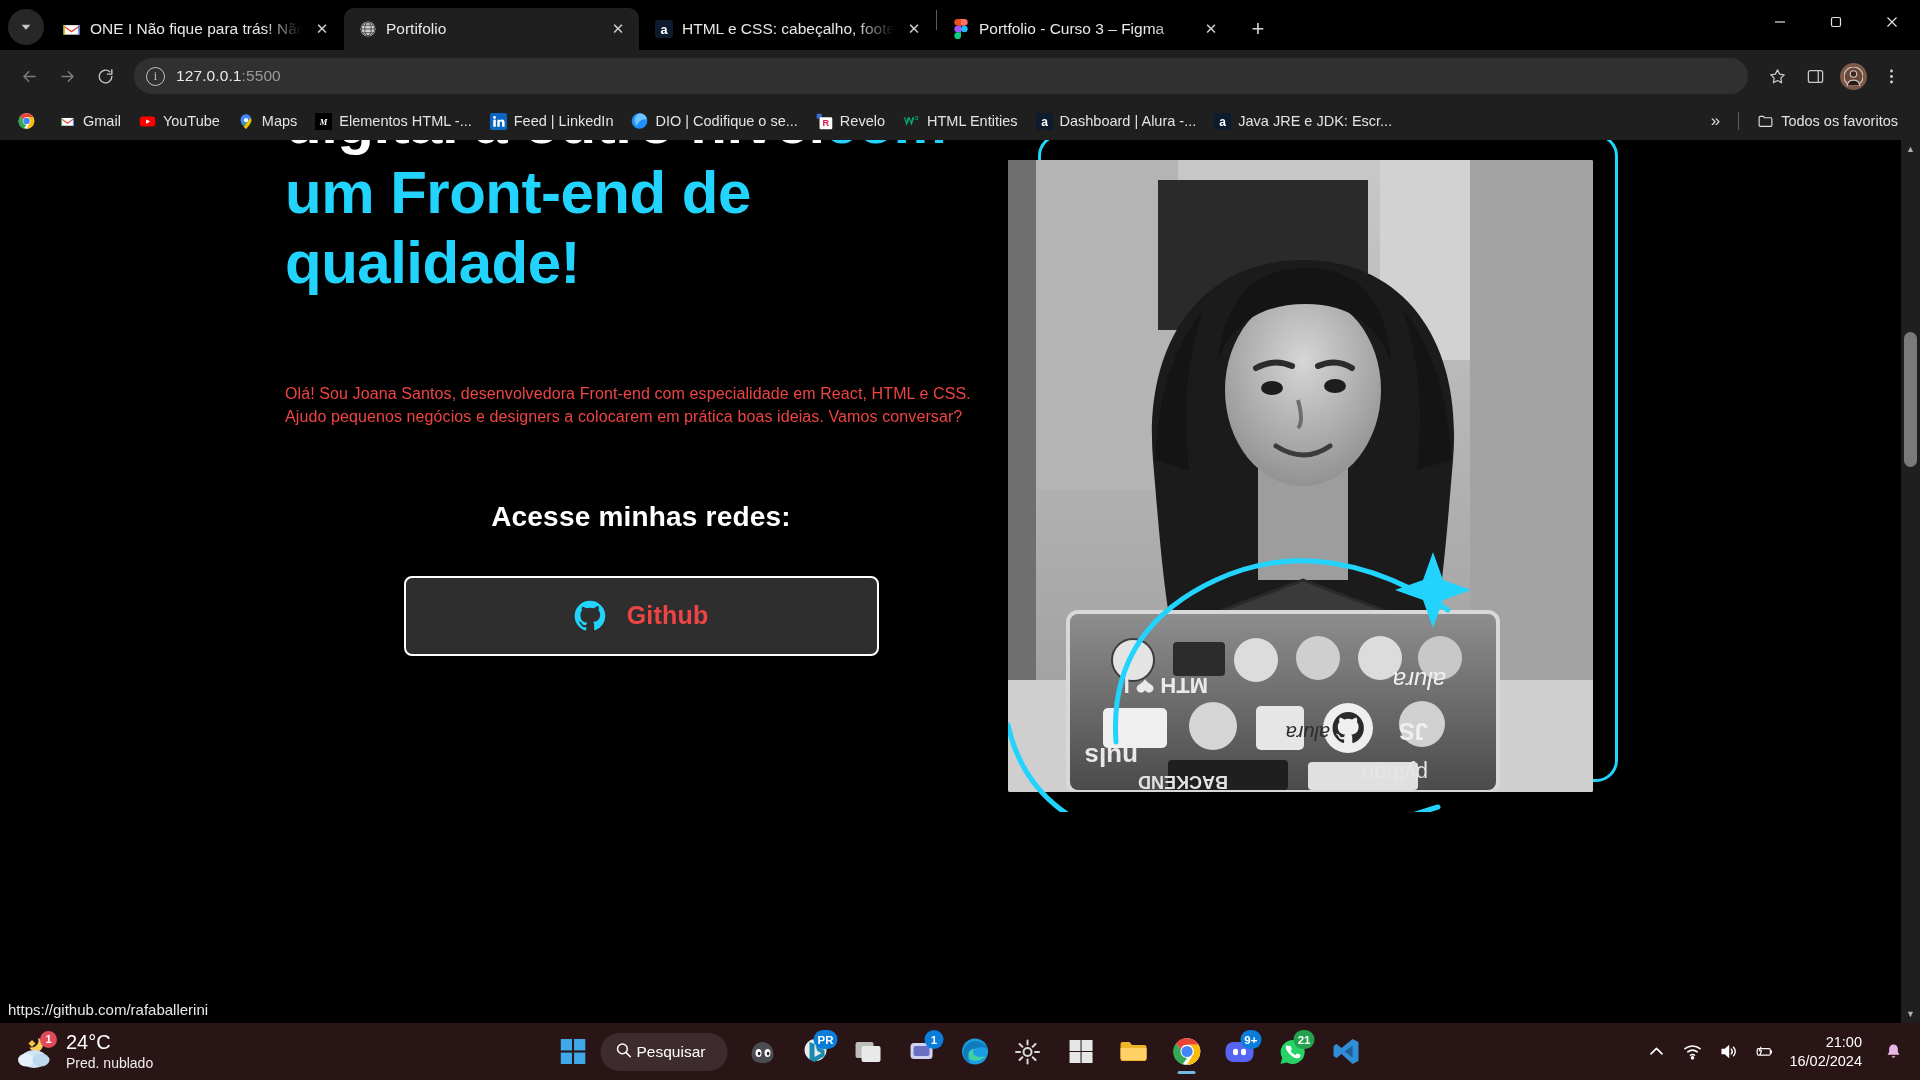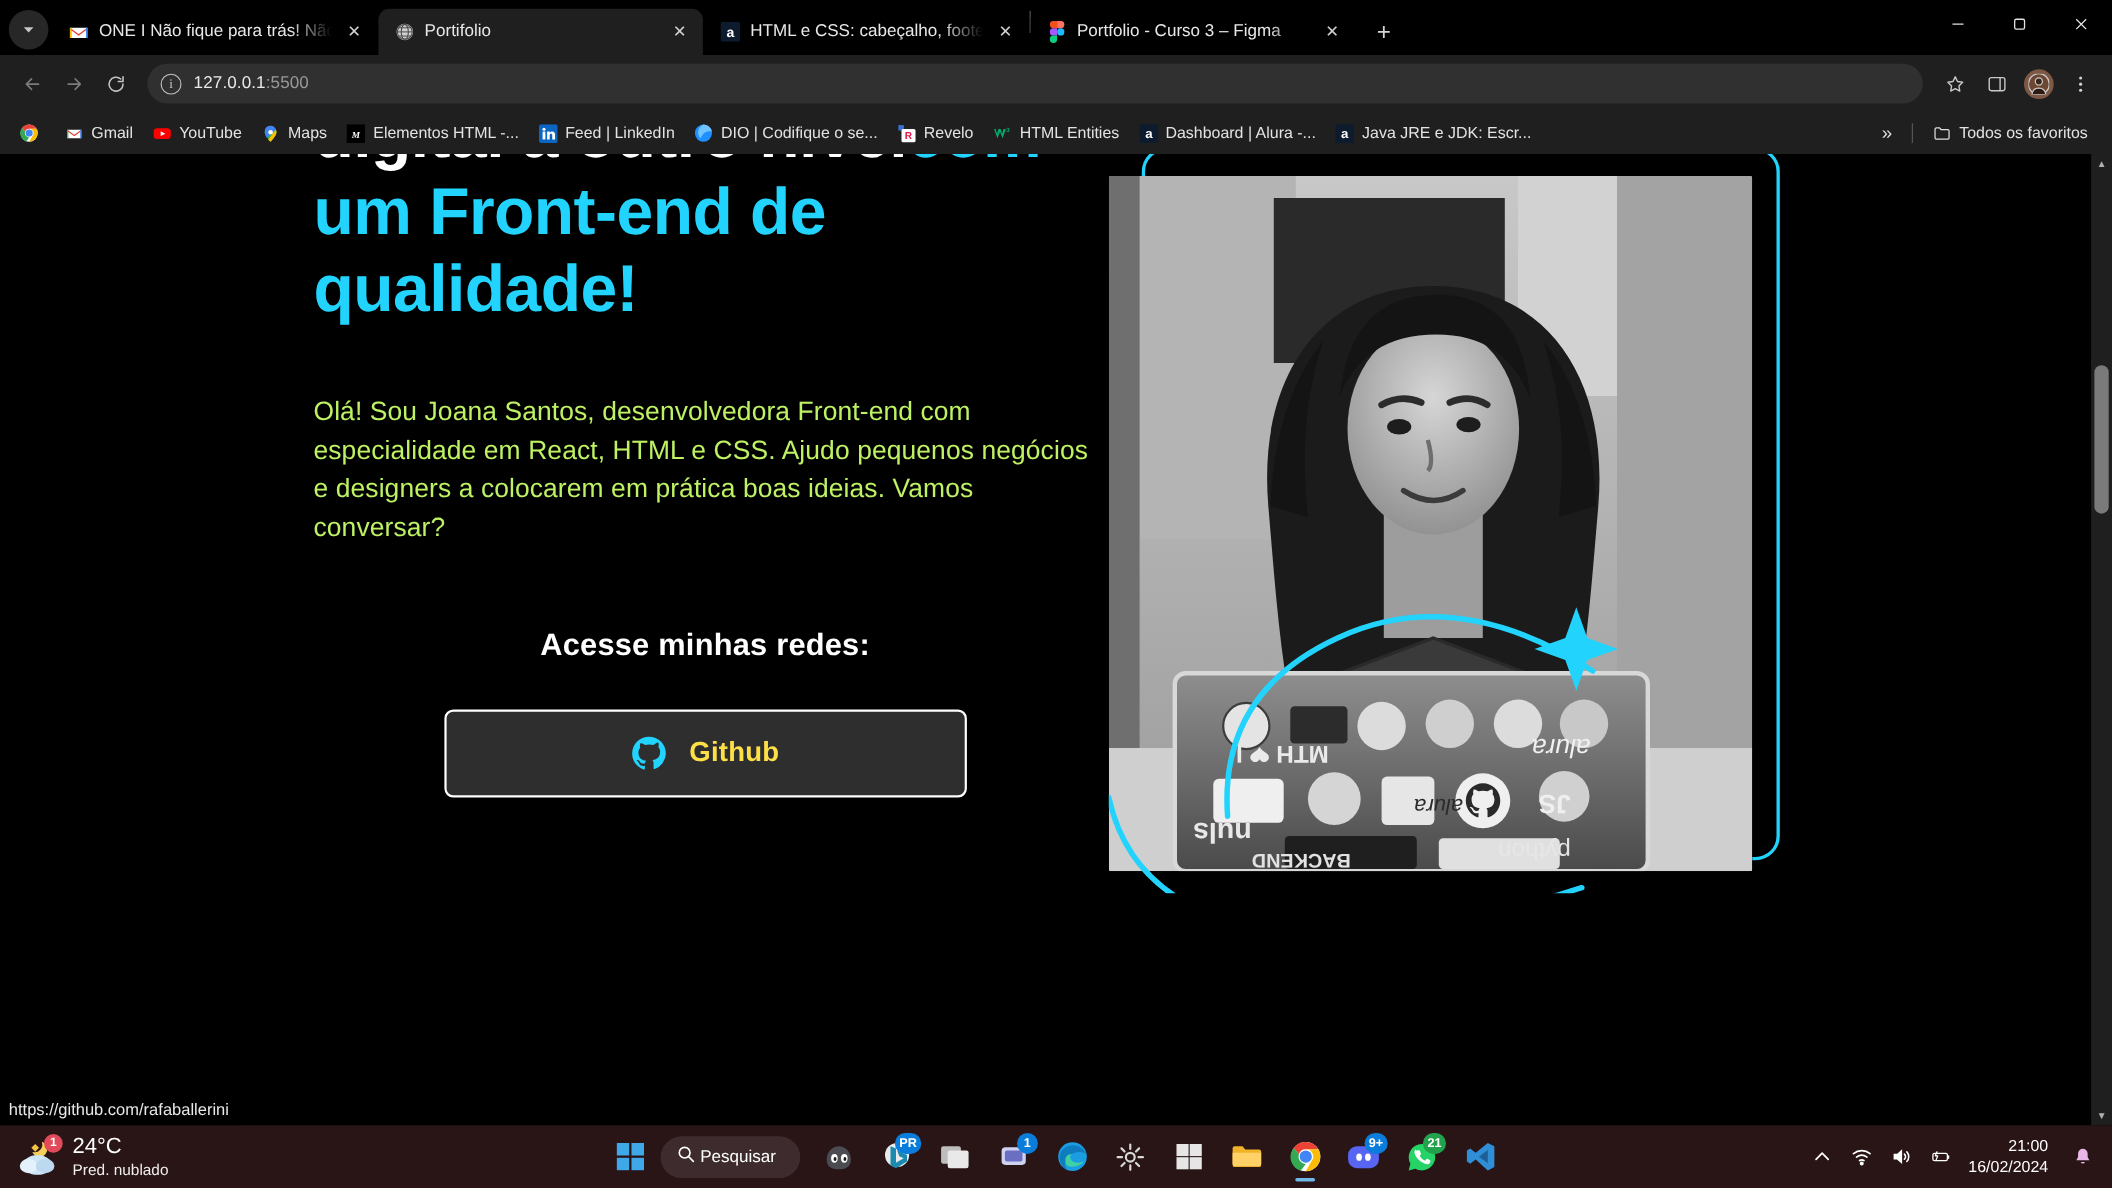--- a/index.html
+++ b/index.html
@@ -93,37 +93,37 @@
   .viewport { position:relative; height:883px; background:#000; overflow:hidden; }
   .page { position:absolute; left:0; top:0; width:1901px; height:883px; }
 
   .hero { position:absolute; left:285px; top:-52px; width:720px; }
   h1.title {
     font-size:60px; line-height:1.17; font-weight:700; color:#ffffff;
     letter-spacing:-.5px;
   }
   h1.title .cy { color:#22d4fd; }
   p.about {
-    margin-top:58px; width:712px; color:#bef264; font-size:24px; line-height:1.47;
+    margin-top:83px; width:712px; color:#ef4444; font-size:16px; line-height:1.47;
     letter-spacing:.1px;
   }
   h2.redes {
     margin-top:72px; text-align:center; width:712px; color:#ffffff;
     font-size:28px; font-weight:700; letter-spacing:.2px;
   }
   .btnlist { margin-top:43px; width:712px; display:flex; flex-direction:column;
              align-items:center; gap:32px; }
   .sbtn {
     width:475px; height:80px; border-radius:8px; border:2px solid #22d4fd;
     background:#000; display:flex; align-items:center; justify-content:center;
     gap:21px; cursor:pointer; text-decoration:none;
   }
   .sbtn .lbl { font-size:25px; font-weight:700; color:#ffffff; letter-spacing:.2px; }
   .sbtn.hovered { background:#2e2e2e; border-color:#ffffff; }
-  .sbtn.hovered .lbl { color:#fde047; }
+  .sbtn.hovered .lbl { color:#ef4444; }
   .sbtn .ico { width:32px; height:32px; display:flex; align-items:center; justify-content:center; flex:none; }
 
   
   .photo-wrap { position:absolute; left:1008px; top:-28px; width:580px; height:680px; }
   .photo-frame { position:absolute; left:30px; top:22px; width:580px; height:648px;
                  border:3px solid #22d4fd; border-radius:22px; }
   .photo { position:absolute; left:0px; top:48px; width:585px; height:632px;
            border-radius:2px; overflow:hidden; background:#0d0d0d; }
   .photo svg { position:absolute; left:0; top:0; }
   .deco { position:absolute; left:0; top:0; width:610px; height:700px; pointer-events:none; }

